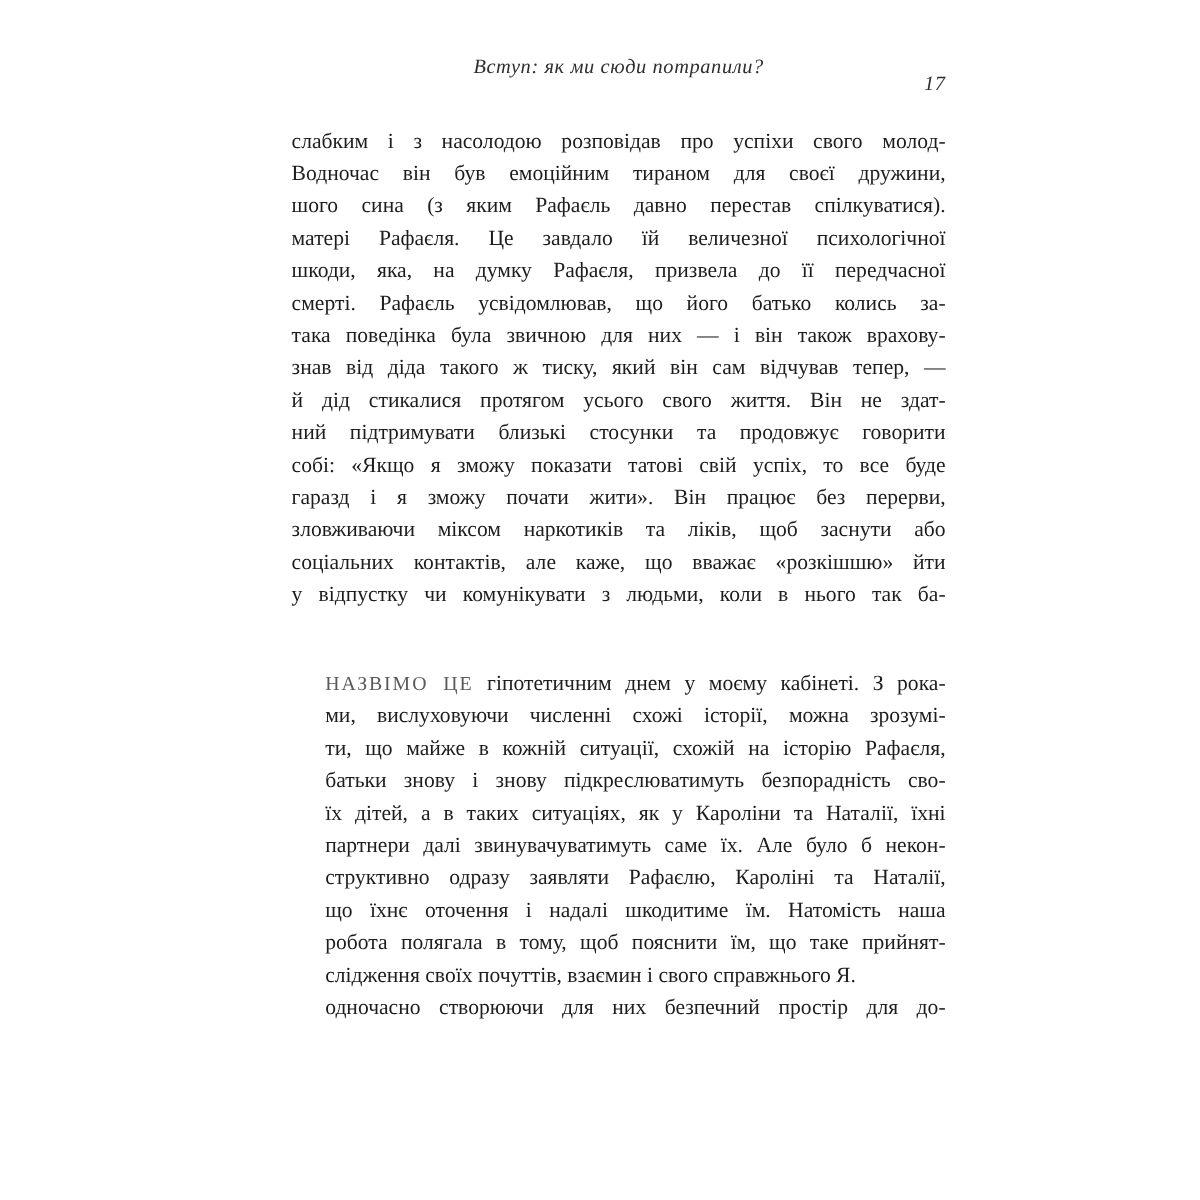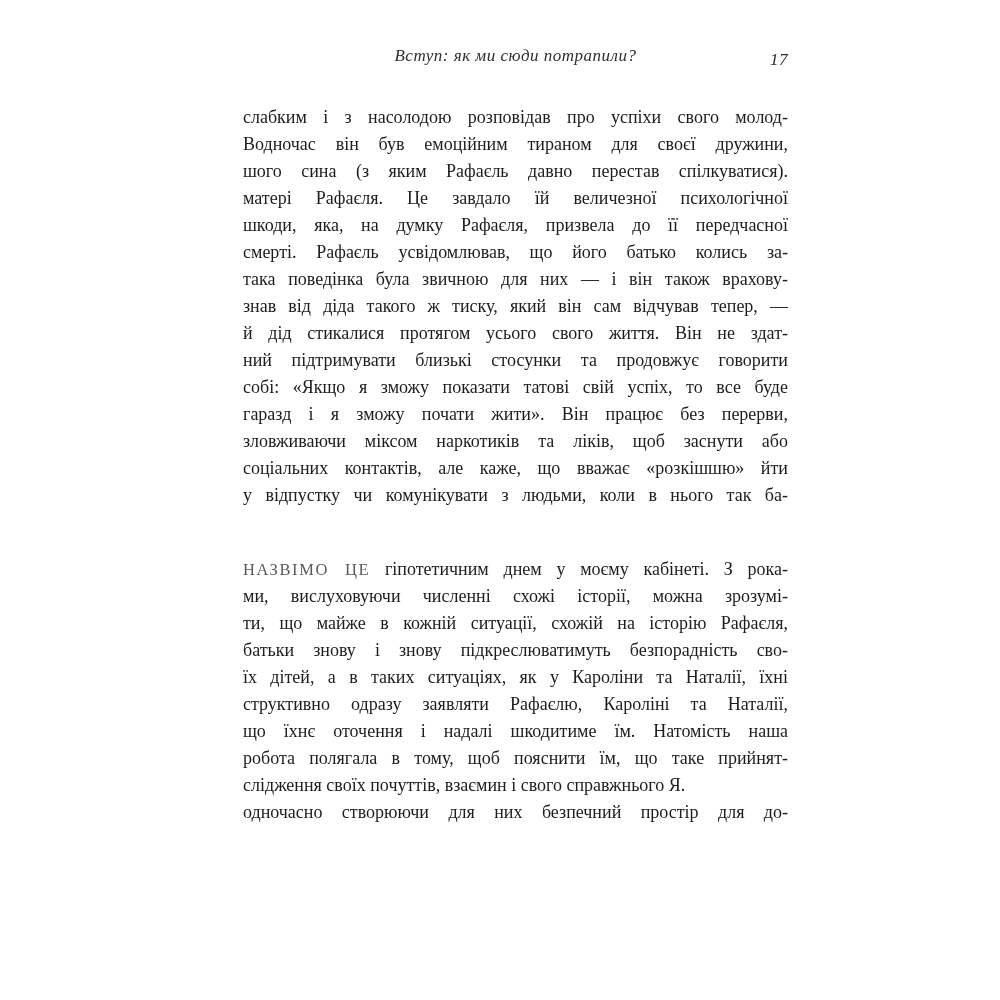--- a/index.html
+++ b/index.html
@@ -27,29 +27,29 @@
     font-size: 17px;
     color: #2e2e2e;
   }
   .head-title {
     text-align: center;
     letter-spacing: 0.5px;
   }
   .page-number {
     position: absolute;
     right: 0;
-    top: 4px;
+    top: 14px;
     letter-spacing: 0.5px;
   }
   .text-block {
     margin-top: 36px;
     font-size: 18px;
     line-height: 27px;
   }
-  .paragraph + .paragraph { margin-top: 47px; }
+  .paragraph + .paragraph { margin-top: 47px; margin-left: 28px; }
   .line {
     text-align: justify;
     text-align-last: justify;
   }
   .line.last { text-align-last: left; }
   .lead {
     letter-spacing: 1.6px;
     color: #5a5a5a;
     font-size: 16.5px;
   }
@@ -80,20 +80,21 @@
           <div class="line">зловживаючи міксом наркотиків та ліків, щоб заснути або</div>
           <div class="line">соціальних контактів, але каже, що вважає «розкішшю» йти</div>
           <div class="line">у відпустку чи комунікувати з людьми, коли в нього так ба-</div>
         </div>
         <div class="paragraph">
           <div class="line"><span class="lead">НАЗВІМО ЦЕ</span><span> гіпотетичним днем у моєму кабінеті. З рока-</span></div>
           <div class="line">ми, вислуховуючи численні схожі історії, можна зрозумі-</div>
           <div class="line">ти, що майже в кожній ситуації, схожій на історію Рафаєля,</div>
           <div class="line">батьки знову і знову підкреслюватимуть безпорадність сво-</div>
           <div class="line">їх дітей, а в таких ситуаціях, як у Кароліни та Наталії, їхні</div>
+          <div class="line">партнери далі звинувачуватимуть саме їх. Але було б некон-</div>
           <div class="line">структивно одразу заявляти Рафаєлю, Кароліні та Наталії,</div>
           <div class="line">що їхнє оточення і надалі шкодитиме їм. Натомість наша</div>
           <div class="line">робота полягала в тому, щоб пояснити їм, що таке прийнят-</div>
           <div class="line last">слідження своїх почуттів, взаємин і свого справжнього Я.</div>
           <div class="line">одночасно створюючи для них безпечний простір для до-</div>
         </div>
       </main>
   </div>
 </div>
 

